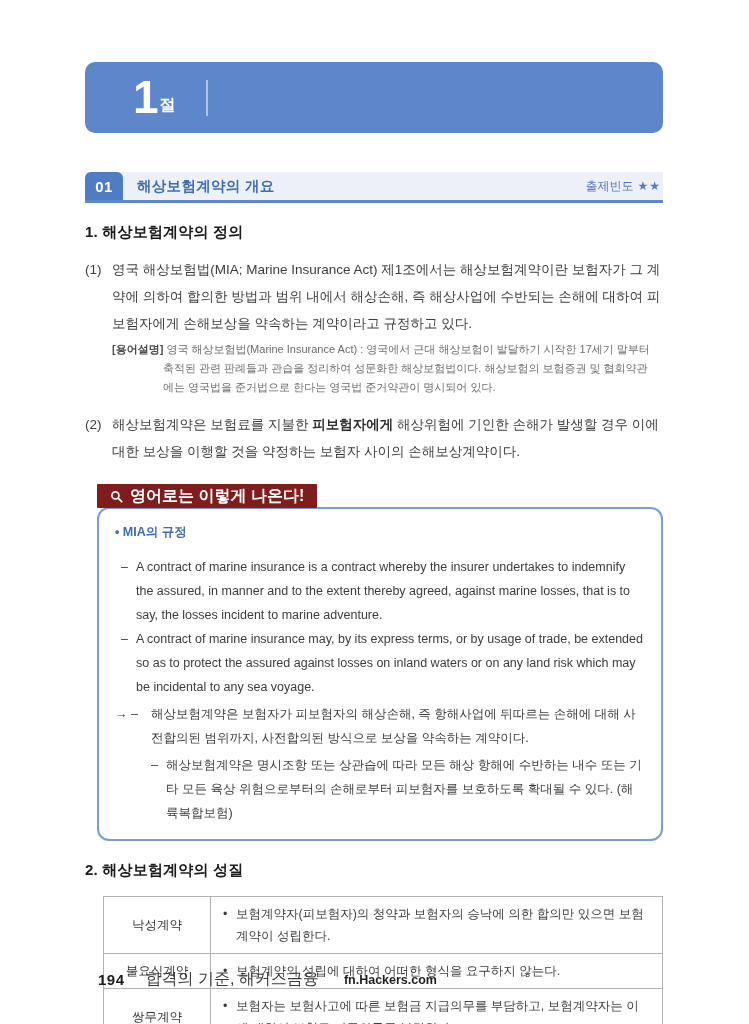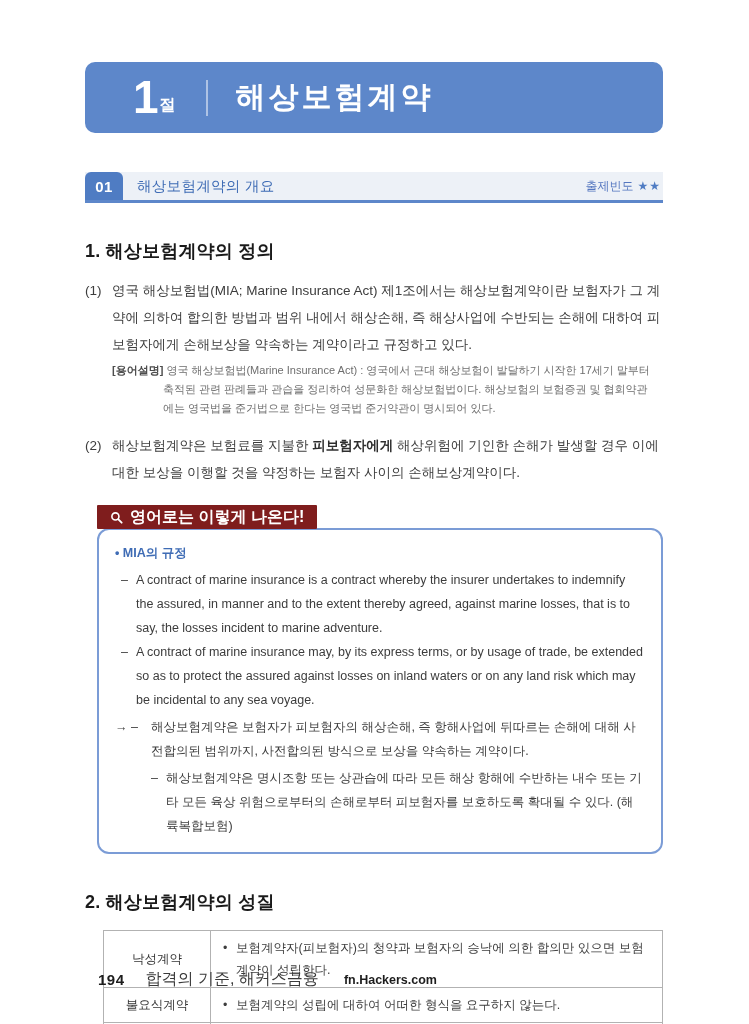--- a/index.html
+++ b/index.html
@@ -28,26 +28,26 @@
   .section-bar {
     margin-top:39px; height:31px; background:#edf1f7;
     border-bottom:3px solid #5d87ca;
     display:flex; align-items:center;justify-content:space-between;
   }
   .section-badge {
     align-self:stretch; width:38px; background:#4f7cc3; border-radius:6px 6px 0 0;
     color:#fff; font-weight:bold; font-size:15px;
     display:flex; align-items:center; justify-content:center; letter-spacing:.5px;
   }
-  .section-title { color:#3f6cb5; font-weight:normal; font-size:14.5px; margin-left:14px; letter-spacing:.3px; }
+  .section-title { color:#3f6cb5; font-weight:bold; font-size:14.5px; margin-left:14px; letter-spacing:.3px; }
   .section-freq { margin-left:auto; color:#5577c0; font-size:12px; padding-right:2px; }
   .section-freq .stars { color:#4f7cc3; letter-spacing:1px; margin-left:4px; }
 
   
-  .num-heading { font-size:18px; font-weight:bold; color:#1a1a1a; margin-top:36px; letter-spacing:.2px; }
+  .num-heading { font-size:15px; font-weight:bold; color:#1a1a1a; margin-top:20px; letter-spacing:.2px; }
   .para { display:flex; margin-top:14px; font-size:13.5px; line-height:27px; color:#3d3d3d; }
   .para-marker { flex:none; width:27px; }
   .para-body { flex:1; }
   .para-body b { color:#2e2e2e; }
 
   .glossary {
     margin:3px 0 6px 27px; font-size:11px; line-height:19px; color:#6e6e6e;
     padding-left:51px; text-indent:-51px; width:540px;
   }
   .glossary-label { font-weight:bold; color:#4d4d4d; }
@@ -56,21 +56,21 @@
   .ebox { margin-top:19px; margin-left:12px; width:566px; }
   .ebox-tab {
     display:inline-flex; align-items:center; gap:7px;
     background:#7f1d1d; color:#fff; font-size:16px; font-weight:bold;
     height:24px; padding:0 13px; position:relative; z-index:2; border-radius:1px;
   }
   .ebox-body {
     border:2px solid #7b9cd6; border-radius:12px; margin-top:-1px;
     padding:12px 16px 14px 16px; background:#fff;
   }
-  .mia-title { color:#3f6cb5; font-weight:bold; font-size:12.5px; line-height:22px; margin-bottom:4px; }
+  .mia-title { color:#3f6cb5; font-weight:bold; font-size:12.5px; line-height:22px; margin-bottom:12px; }
   .ebox-item { display:flex; font-size:12.5px; line-height:24px; color:#3c3c3c; }
   .ebox-item .marker { flex:none; }
   .ebox-item.t-dash   { margin-left:6px; }
   .ebox-item.t-dash   .marker { width:15px; }
   .ebox-item.t-arrow  { margin-left:0; margin-top:3px; }
   .ebox-item.t-arrow  .marker { width:36px; }
   .ebox-item.t-nested { margin-left:36px; margin-top:3px; }
   .ebox-item.t-nested .marker { width:15px; }
 
   
@@ -91,21 +91,20 @@
 <body>
 
 <div class="page">
 
   <div class="chapter-header">
     <div class="chapter-no">
       <span class="chapter-num">1</span>
       <span class="chapter-num-suffix">절</span>
     </div>
     <div class="chapter-divider"></div>
-    <div class="chapter-title">해상보험계약</div>
   </div>
 
   <div class="section-bar">
     <div class="section-badge">01</div>
     <div class="section-title">해상보험계약의 개요</div>
     <div class="section-freq">
       <span>출제빈도</span><span class="stars">★★</span>
     </div>
   </div>
 

